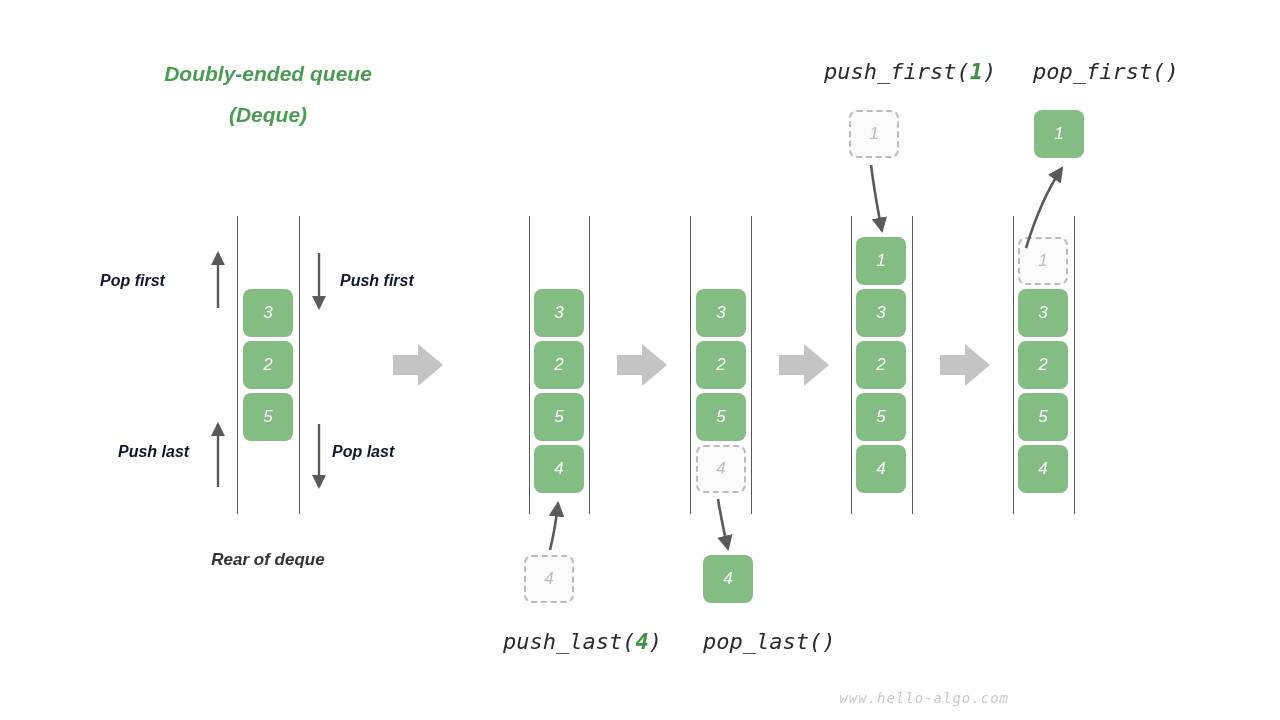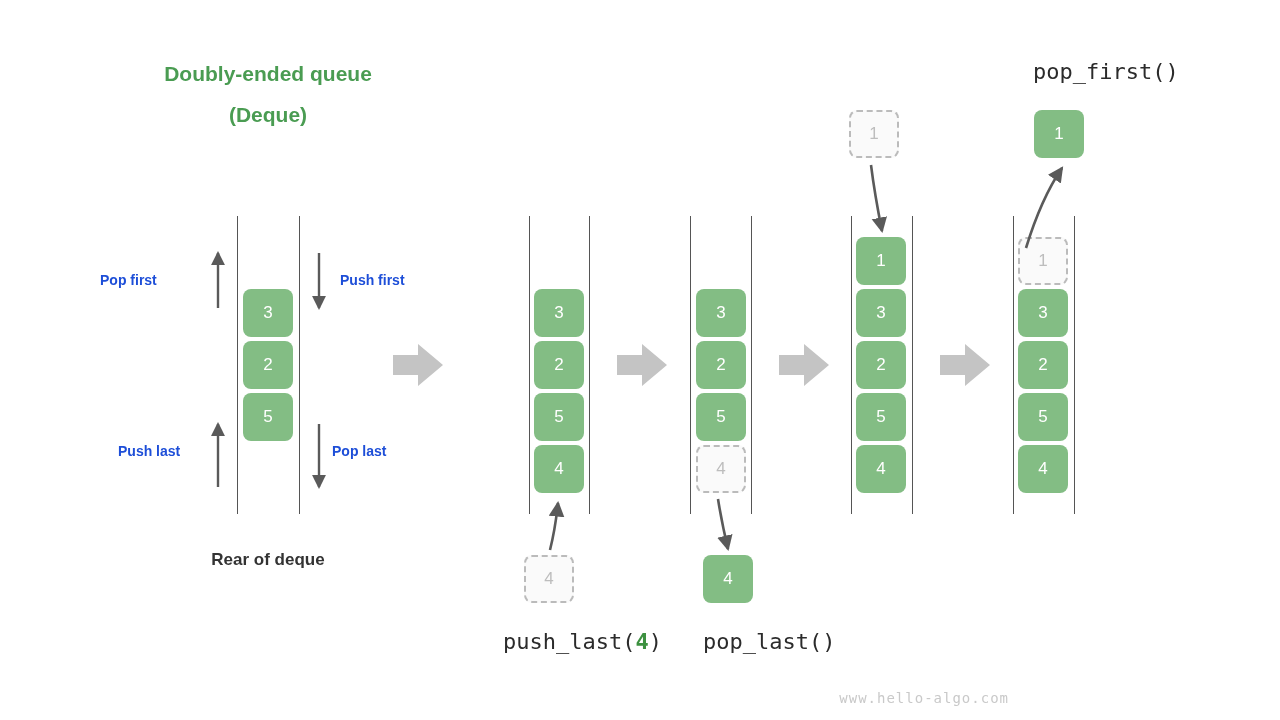--- a/index.html
+++ b/index.html
@@ -10,40 +10,41 @@
     width: 1280px;
     height: 720px;
     background: #ffffff;
     font-family: "Liberation Sans", sans-serif;
     overflow: hidden;
   }
   #stage {
     position: relative;
     width: 1033px;
     height: 720px;
+    font-style: italic;
   }
 
   
   .title {
     position: absolute;
     text-align: center;
     font-weight: bold;
     color: #4a9c52;
     font-size: 21px;
     line-height: 40px;
     letter-spacing: 0px;
   }
   .title-l1 { left: 118px; top: 54px; width: 300px; }
   .title-l2 { left: 118px; top: 95px; width: 300px; }
 
   .bold-label {
     position: absolute;
     font-weight: bold;
-    color: #1d4ed8;
-    font-size: 14px;
+    color: #0f172a;
+    font-size: 16px;
     white-space: nowrap;
   }
   .center-label {
     position: absolute;
     font-weight: bold;
     color: #333333;
     font-size: 17px;
     text-align: center;
     white-space: nowrap;
   }
@@ -124,20 +125,23 @@
   <div class="bold-label" style="left:340px; top:272px;">Push first</div>
   <div class="bold-label" style="left:94px; top:443px;margin-left:24px;">Push last</div>
   <div class="bold-label" style="left:332px; top:443px;">Pop last</div>
 
   <div class="mono-label" style="left:503px; top:629px;">
     <span>push_last(</span><span class="arg">4</span><span>)</span>
   </div>
   <div class="mono-label" style="left:703px; top:629px;">
     <span>pop_last()</span>
   </div>
+  <div class="mono-label" style="left:824px; top:59px;">
+    <span>push_first(</span><span class="arg">1</span><span>)</span>
+  </div>
   <div class="mono-label" style="left:1033px; top:59px;">
     <span>pop_first()</span>
   </div>
 
   <div class="rail" style="left:237px;  top:216px; height:298px;"></div>
   <div class="rail" style="left:299px;  top:216px; height:298px;"></div>
 
   <div class="rail" style="left:529px;  top:216px; height:298px;"></div>
   <div class="rail" style="left:589px;  top:216px; height:298px;"></div>
 

